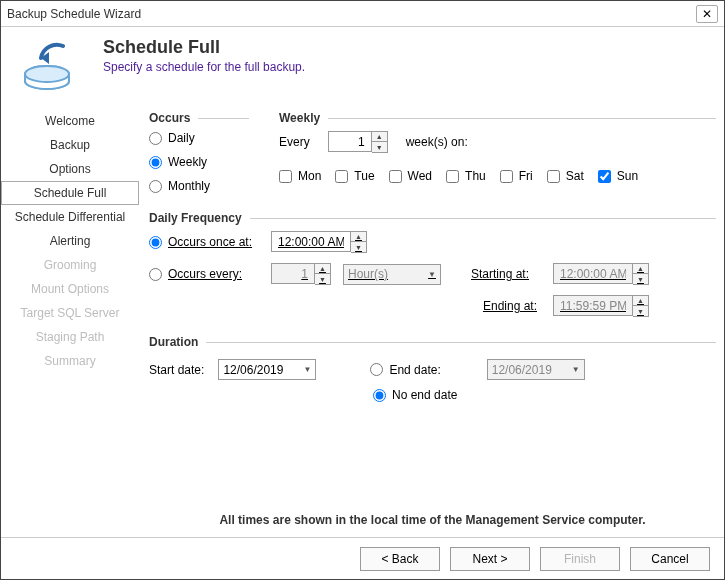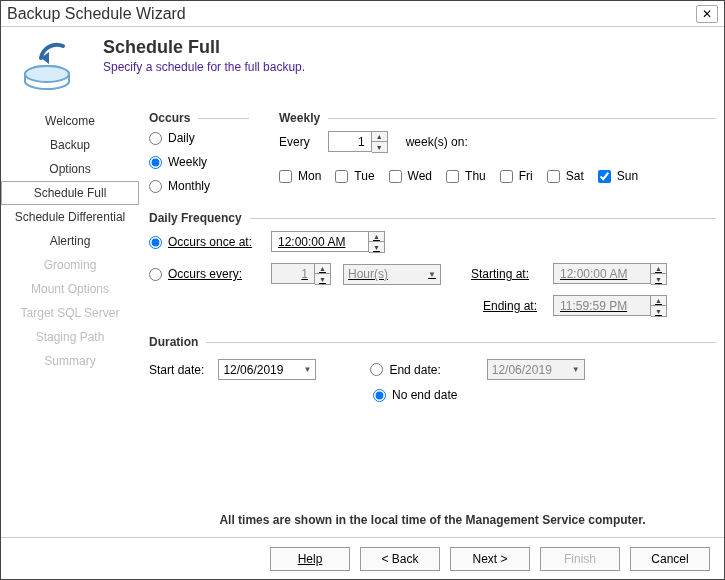--- a/index.html
+++ b/index.html
@@ -12,21 +12,21 @@
     width: 725px;
     height: 580px;
     overflow: hidden;
   }
   .window {
     width:725px; height:580px; border:1px solid #444; background:#fff; display:flex; flex-direction:column;
   }
   .titlebar {
     height: 26px; border-bottom:1px solid #ccc; display:flex; align-items:center; padding:0 6px; background:#fff;
   }
-  .titlebar-title { flex:1; font-size:16px; color:#333; }
+  .titlebar-title { flex:1; font-size:12px; color:#333; }
   .close-btn { width:22px; height:18px; border:1px solid #aaa; border-radius:2px; display:flex; align-items:center; justify-content:center; cursor:pointer; font-size:12px; }
   .body { flex:1; display:flex; flex-direction:column; }
   .header-area { display:flex; padding:10px 14px 6px 14px; align-items:flex-start; gap:18px; }
   .icon-box { width:70px; height:60px; display:flex; align-items:center; justify-content:center; }
   .heading { font-size:18px; font-weight:bold; color:#333; }
   .subheading { font-size:12px; color:#4c1d95; margin-top:2px; }
   .content-area { flex:1; display:flex; border-top:0; padding:0 0 0 0; }
   .sidebar { width:138px; padding-top:6px; }
   .sidebar-item { text-align:center; font-size:12px; color:#333; padding:4px 0; cursor:pointer; border:1px solid transparent; }
   .sidebar-item.active { border:1px solid #aaa; }
@@ -36,21 +36,21 @@
   .group-head { display:flex; align-items:center; margin-top:4px; margin-bottom:6px; gap:8px;}
   .group-head .label { font-weight:bold; font-size:12px; color:#333; white-space:nowrap; }
   .group-head .line { flex:1; height:1px; background:#ccc; }
   .top-groups { display:flex; gap:30px; }
   .occurs-col { width:100px; display:flex; flex-direction:column; gap:10px; }
   .weekly-col { flex:1; }
   .radio, .check { display:inline-flex; align-items:center; gap:6px; font-size:12px; }
   input[type=radio], input[type=checkbox] { margin:0; width:13px; height:13px; }
   .spin-wrap { display:inline-flex; align-items:stretch; }
   .spin-input { width:44px; height:21px; border:1px solid #999; text-align:right; padding-right:6px; font-size:12px; }
-  .spin-input.wide { width:98px; text-align:left; padding-left:6px; }
+  .spin-input.wide { width:80px; text-align:center; padding-left:6px; }
   .spin-input.disabled { background:#f2f2f2; color:#888; }
   .spin-btns { display:flex; flex-direction:column; border:1px solid #999; border-left:none; }
   .spin-btns div { width:15px; height:10px; display:flex; align-items:center; justify-content:center; font-size:7px; color:#444; background:#f4f4f4; cursor:pointer;}
   .spin-btns div:first-child { border-bottom:1px solid #999; }
   .days-row { display:flex; gap:14px; margin-top:16px; }
   .select { height:21px; border:1px solid #999; background:#fff; display:inline-flex; align-items:center; padding:0 4px; font-size:12px; }
   .select.wide { width:98px; }
   .select.disabled { background:#f2f2f2; color:#888; }
   .select .caret { margin-left:auto; font-size:8px; color:#555; padding-left:6px;}
   .label-plain { font-size:12px; }
@@ -273,22 +273,19 @@
               <input type="radio" name="dur" checked="" style="">
               <span>No end date</span>
             </label>
         </div>
 
         <div class="footer-note">All times are shown in the local time of the Management Service computer.</div>
       </div>
     </div>
 
     <div class="buttons-bar">
-      <div class="btn">
-          <span style="text-decoration:underline">Help</span>
-        </div>
       <div class="btn">&lt; Back</div>
       <div class="btn">Next &gt;</div>
       <div class="btn disabled">Finish</div>
       <div class="btn">Cancel</div>
     </div>
   </div>
 </div>
 
 </body></html>

